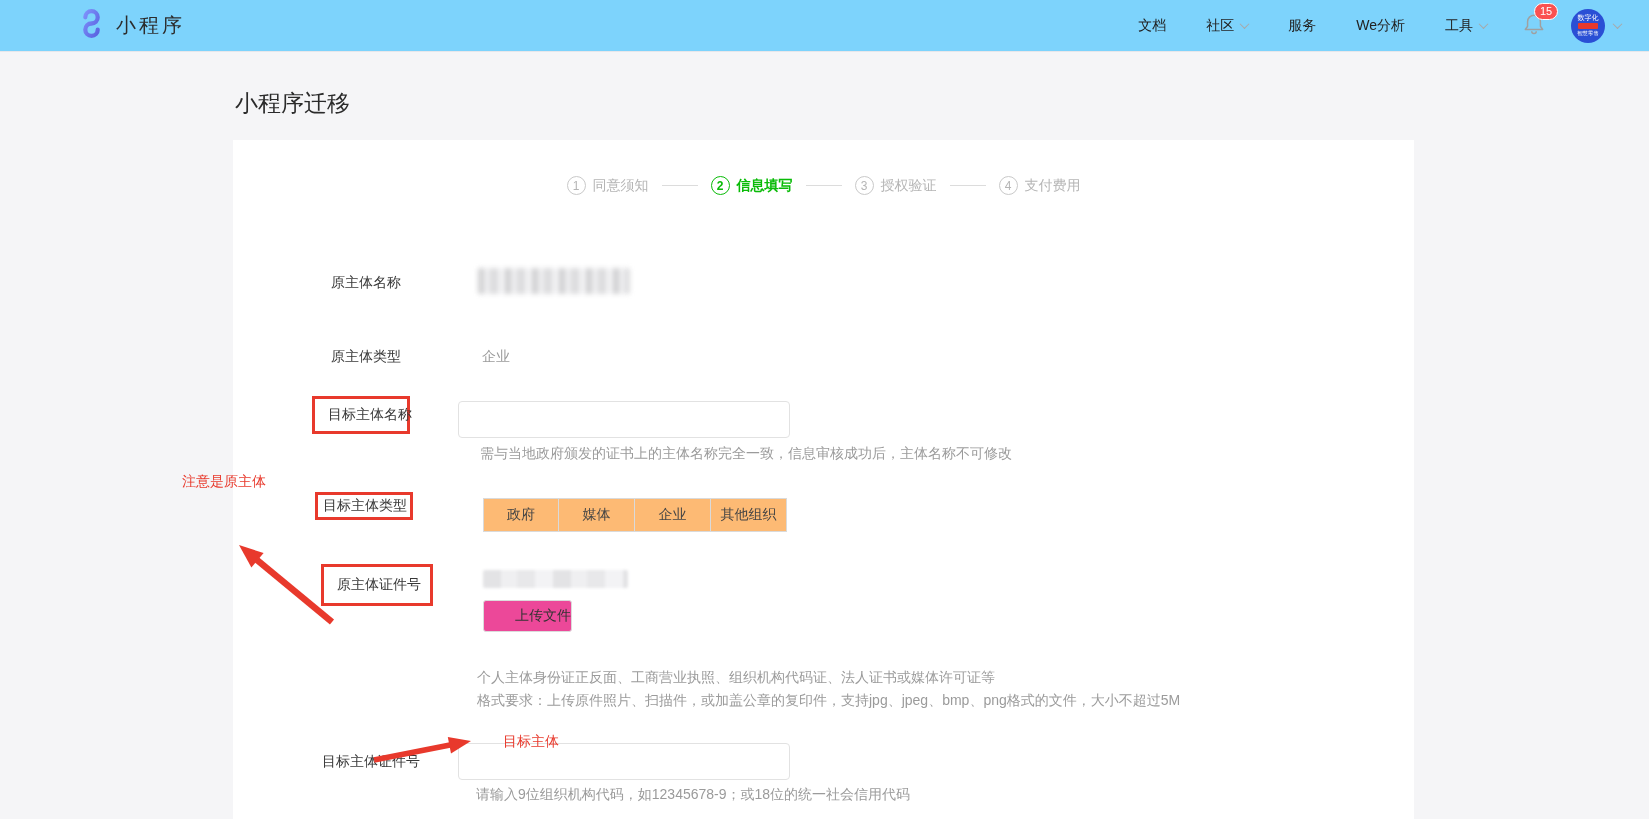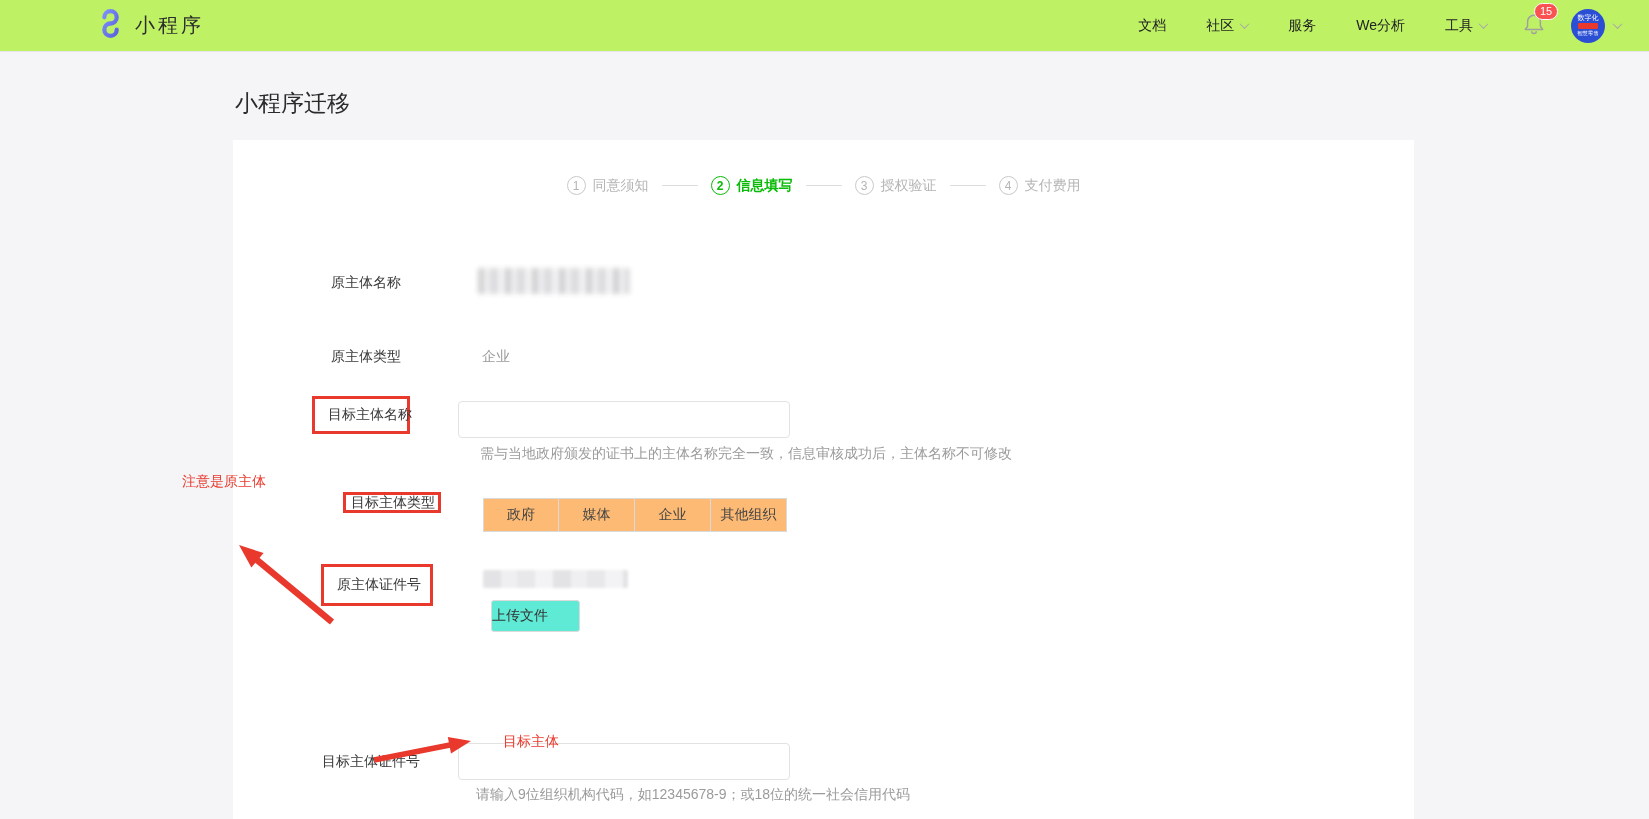--- a/index.html
+++ b/index.html
@@ -1,22 +1,22 @@
 <!DOCTYPE html>
 <html><head>
 <meta charset="utf-8">
 <style>
   * { margin:0; padding:0; box-sizing:border-box; font-family:"Liberation Sans","DejaVu Sans",sans-serif; }
   html,body { width:1649px; height:819px; }
   body { background:#f5f5f7; overflow:hidden; position:relative; }
 
   
-  .header { height:52px; background:#bef264; border-bottom:1px solid #e7e7eb;
+  .header { height:52px; background:#7dd3fc; border-bottom:1px solid #e7e7eb;
             display:flex; align-items:center; justify-content:space-between;
-            padding:0 28px 0 95px; position:relative; z-index:5; }
+            padding:0 28px 0 76px; position:relative; z-index:5; }
   .brand { display:flex; align-items:center; gap:9px; }
   .brand-name { font-size:20px; color:#2c2c2c; letter-spacing:3px; }
   .nav { display:flex; align-items:center; }
   .nav-item { padding:0 20px; font-size:14px; color:#222; cursor:pointer; display:flex; align-items:center; }
   .caret { width:7px; height:7px; border-right:1.5px solid #a8a8a8; border-bottom:1.5px solid #a8a8a8;
            transform:rotate(45deg) translate(-1px,-1px); margin-left:7px; display:inline-block; }
   .bell-wrap { position:relative; margin-left:16px; cursor:pointer; }
   .badge { position:absolute; top:-8px; left:11px; background:#fa5151; color:#fff; font-size:11px;
            line-height:13px; border-radius:9px; padding:1px 5px; border:1px solid #fff; }
   .avatar { width:34px; height:34px; border-radius:50%; background:#2a4fd5; margin-left:26px;
@@ -45,23 +45,23 @@
   .flabel { position:absolute; font-size:14px; color:#373737; white-space:nowrap; }
   .fvalue { position:absolute; font-size:14px; color:#9a9a9a; white-space:nowrap; }
   .fhint  { position:absolute; font-size:14px; color:#9b9b9b; white-space:nowrap; }
   .fdesc  { position:absolute; font-size:14px; color:#9b9b9b; line-height:23px; white-space:nowrap; }
   .text-input { position:absolute; width:332px; height:37px; border:1px solid #e2e2e2; border-radius:4px;
                 background:#fff; padding:0 12px; font-size:14px; color:#333; outline:none; }
   .segments { position:absolute; display:flex; }
   .segment { width:76px; height:34px; border:1px solid #dadada; border-left:none; background:#fdba74;
              display:flex; align-items:center; justify-content:center; font-size:14px; color:#454545; cursor:pointer; }
   .segment:first-child { border-left:1px solid #dadada; }
-  .upload-btn { position:absolute; width:89px; height:32px; background:#5eead4; border:1px solid #dbdbdb;
+  .upload-btn { position:absolute; width:89px; height:32px; background:#ec4899; border:1px solid #dbdbdb;
                 border-radius:3px; font-size:14px; color:#333; display:flex; align-items:center;
-                justify-content:flex-start; cursor:pointer;margin-left:8px; }
+                justify-content:flex-end; cursor:pointer; }
   .blur1 { position:absolute; left:245px; top:128px; width:152px; height:26px; border-radius:2px;
            background:repeating-linear-gradient(90deg,#c9c9cb 0 6px,#ececee 6px 12px,#d6d6d8 12px 20px,#f1f1f3 20px 27px);
            filter:blur(2.5px); opacity:.85; }
   .blur2 { position:absolute; left:250px; top:430px; width:145px; height:18px; border-radius:2px;
            background:repeating-linear-gradient(90deg,#e3e3e5 0 18px,#efeff1 18px 34px,#e8e8ea 34px 52px,#f3f3f5 52px 70px);
            filter:blur(1.5px); }
 
   
   .red-box { position:absolute; border:3px solid #e8392c; display:flex; align-items:center;
              padding-left:13px; font-size:14px; color:#373737; white-space:nowrap; }
@@ -156,37 +156,41 @@
 
   <div class="flabel" style="left:98px; top:208px;">原主体类型</div>
   <div class="fvalue" style="left:249px; top:208px;">企业</div>
 
   <div class="red-box" style="left:79px; top:256px; width:98px; height:38px;">
     <span>目标主体名称</span>
   </div>
   <input class="text-input" style="left: 225px; top: 261px;" value="">
   <div class="fhint" style="left:247px; top:305px;">需与当地政府颁发的证书上的主体名称完全一致，信息审核成功后，主体名称不可修改</div>
 
-  <div class="red-box" style="left:110px; top:352px; width:98px; height:21px; padding-left:5px;">
+  <div class="red-box" style="left:82px; top:352px; width:98px; height:28px; padding-left:5px;">
     <span>目标主体类型</span>
   </div>
   <div class="segments" style="left:250px; top:358px;">
     <span class="segment">政府</span>
     <span class="segment">媒体</span>
     <span class="segment">企业</span>
     <span class="segment">其他组织</span>
   </div>
 
   <div class="red-box" style="left:88px; top:424px; width:112px; height:42px;">
     <span>原主体证件号</span>
   </div>
   <div class="blur2"></div>
   <div class="upload-btn" style="left:250px; top:460px;">
     <span>上传文件</span>
   </div>
+  <div class="fdesc" style="left:244px; top:526px;">
+    <div>个人主体身份证正反面、工商营业执照、组织机构代码证、法人证书或媒体许可证等</div>
+    <div>格式要求：上传原件照片、扫描件，或加盖公章的复印件，支持jpg、jpeg、bmp、png格式的文件，大小不超过5M</div>
+  </div>
 
   <div class="flabel" style="left:89px; top:613px;">目标主体证件号</div>
   <input class="text-input" style="left: 225px; top: 603px;" value="">
   <div class="fhint" style="left:243px; top:646px;">请输入9位组织机构代码，如12345678-9；或18位的统一社会信用代码</div>
 </div>
 
 <div class="red-note" style="left:182px; top:473px;">注意是原主体</div>
 <div class="red-note" style="left:503px; top:733px;">目标主体</div>
 
 <svg class="anno-svg" style="left:228px; top:536px;" width="115" height="100" viewBox="0 0 115 100">

